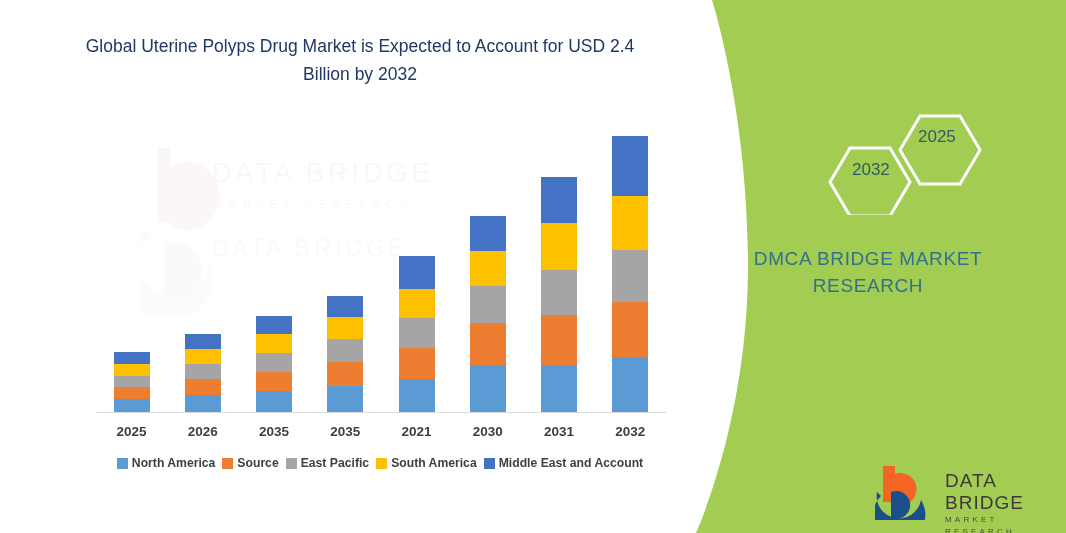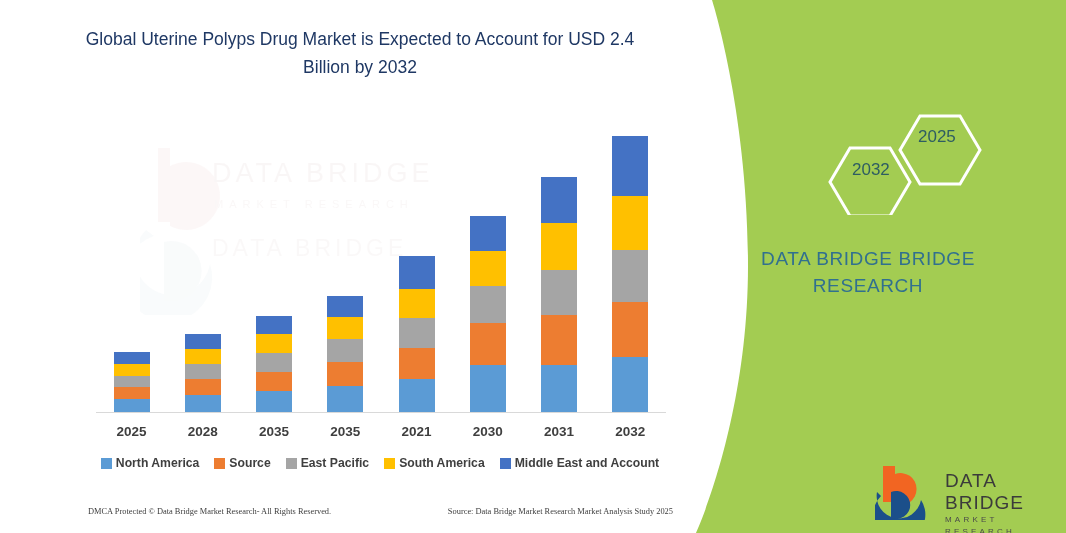--- a/index.html
+++ b/index.html
@@ -102,21 +102,21 @@
   .logo-sub {
     color: #4a4a4a;
     font-size: 8px;
     letter-spacing: 3.2px;
     line-height: 12px;
   }
 
   
   .chart-title {
     position: absolute;
-    top: 25px;
+    top: 32px;
     left: 60px;
     width: 600px;
     text-align: center;
     color: #1f3864;
     font-size: 17.5px;
     line-height: 28px;
     font-weight: 400;
   }
   .axis-line {
     position: absolute;
@@ -161,21 +161,21 @@
   }
 
   .legend {
     position: absolute;
     left: 80px;
     top: 456px;
     width: 600px;
     display: flex;
     justify-content: center;
     align-items: center;
-    gap: 15px;
+    gap: 7px;
     flex-wrap: nowrap;
   }
   .legend-item {
     display: flex;
     align-items: center;
     gap: 4px;
   }
   .legend-swatch {
     width: 11px;
     height: 11px;
@@ -311,21 +311,21 @@
       <div class="bar">
         <div class="seg" style="height: 60px; background: rgb(68, 114, 196);"></div>
         <div class="seg" style="height: 54px; background: rgb(255, 192, 0);"></div>
         <div class="seg" style="height: 52px; background: rgb(165, 165, 165);"></div>
         <div class="seg" style="height: 55px; background: rgb(237, 125, 49);"></div>
         <div class="seg" style="height: 55px; background: rgb(91, 155, 213);"></div>
       </div>
     </div>
   <div class="xlabels" id="xlabels">
       <div class="xlabel">2025</div>
-      <div class="xlabel">2028</div>
+      <div class="xlabel">2026</div>
       <div class="xlabel">2035</div>
       <div class="xlabel">2035</div>
       <div class="xlabel">2021</div>
       <div class="xlabel">2030</div>
       <div class="xlabel">2031</div>
       <div class="xlabel">2032</div>
     </div>
   <div class="legend" id="legend">
       <div class="legend-item">
         <span class="legend-swatch" style="background: rgb(91, 155, 213);"></span>
@@ -342,42 +342,38 @@
       <div class="legend-item">
         <span class="legend-swatch" style="background: rgb(255, 192, 0);"></span>
         <span class="legend-label">South America</span>
       </div>
       <div class="legend-item">
         <span class="legend-swatch" style="background: rgb(68, 114, 196);"></span>
         <span class="legend-label">Middle East and Account</span>
       </div>
     </div>
 
-  <div class="footer">
-    <span>DMCA Protected © Data Bridge Market Research- All Rights Reserved.</span>
-    <span>Source: Data Bridge Market Research Market Analysis Study 2025</span>
-  </div>
 
   <div class="green-panel">
     <svg width="406" height="533" viewBox="0 0 406 533">
       <path d="M52 0 L406 0 L406 533 L36 533 C36 533 88 420 88 266 C88 112 52 0 52 0 Z" fill="#A3CC52"></path>
     </svg>
 
     <div class="green-content">
 
       <div class="hexwrap">
         <svg width="200" height="115" viewBox="0 0 200 115">
           <polygon points="100,16 140,16 160,50 140,84 100,84 80,50" fill="none" stroke="#ffffff" stroke-width="3"></polygon>
           <polygon points="30,48 70,48 90,82 70,116 30,116 10,82" fill="none" stroke="#ffffff" stroke-width="3"></polygon>
         </svg>
         <div class="hex-label big">2032</div>
         <div class="hex-label small">2025</div>
       </div>
 
-      <div class="brand-text">DATA BRIDGE BRIDGE RESEARCH</div>
+      <div class="brand-text">DMCA BRIDGE MARKET RESEARCH</div>
 
       <div class="logo">
         <svg width="66" height="58" viewBox="0 0 66 58">
           <path d="M8 4 L20 4 L20 40 L8 40 Z" fill="#F26522"></path>
           <path d="M20 12 a16 16 0 1 1 0 30 z" fill="#F26522"></path>
           <path d="M2 30 a22 22 0 1 0 44 8 a26 26 0 1 1 -40 -4 z" fill="#1B4F8A"></path>
           <path d="M16 30 a14 14 0 1 1 0 26 z" fill="#1B4F8A"></path>
         </svg>
         <div class="logo-text">
           <div class="logo-title">DATA BRIDGE</div>

